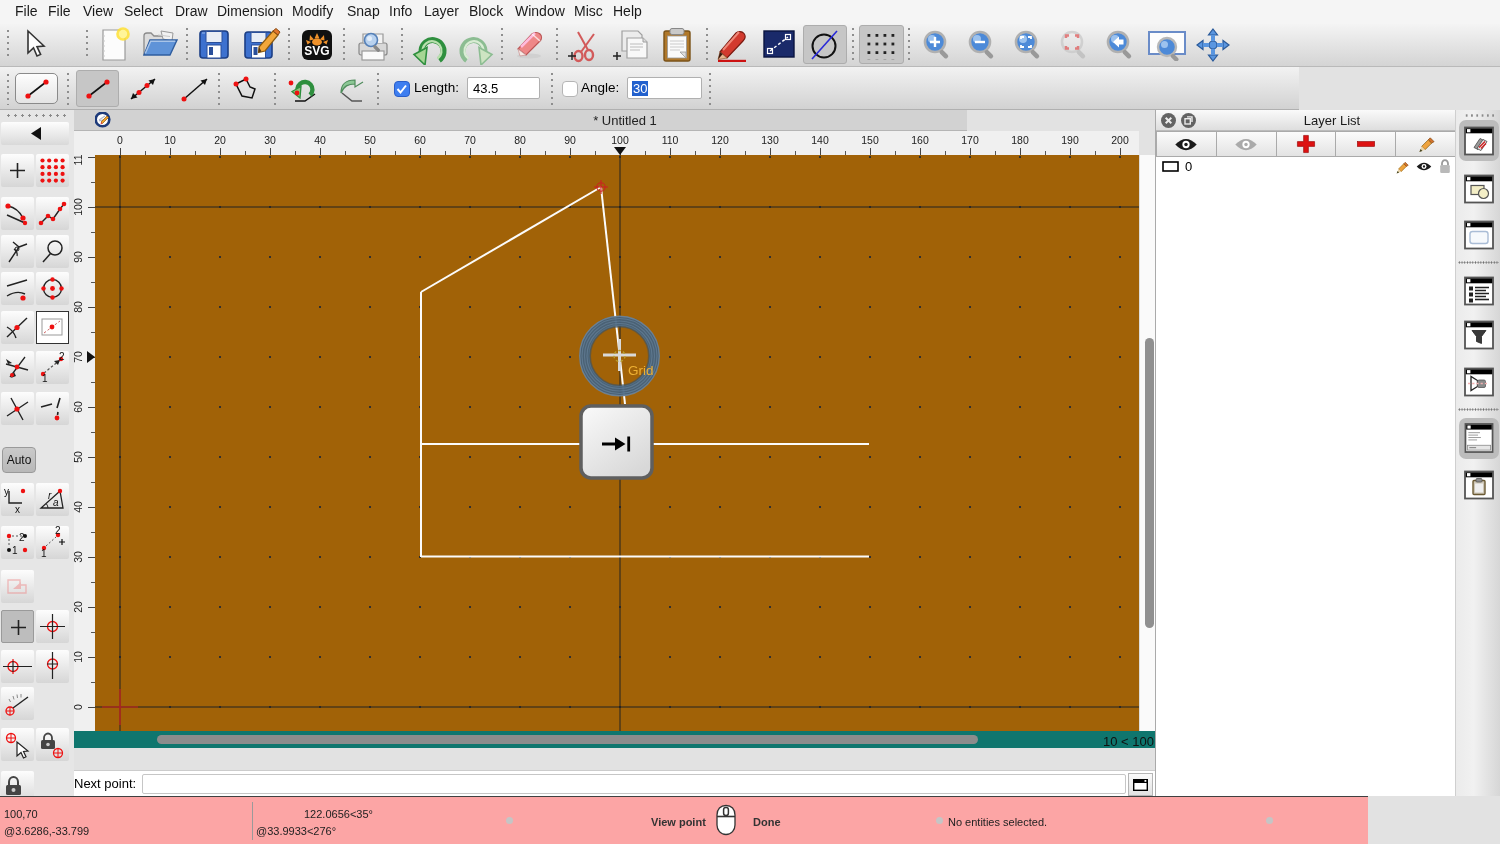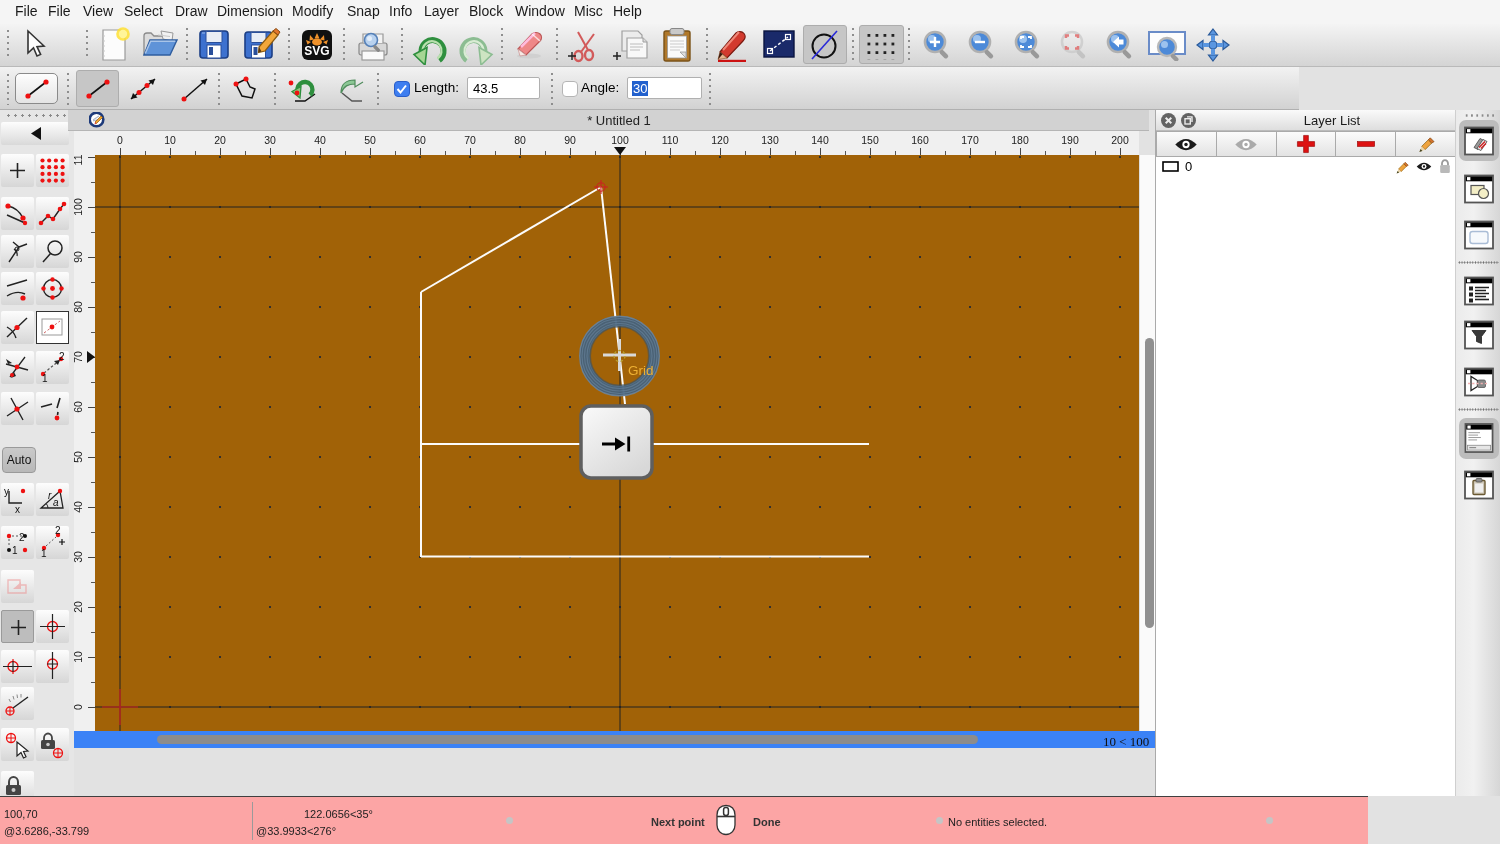--- a/index.html
+++ b/index.html
@@ -13,27 +13,27 @@
 #tb1 { left:0; top:24px; width:1500px; height:43px; background:linear-gradient(#f4f4f4,#d4d4d4); border-bottom:1px solid #b9b9b9; }
 #tb2 { left:0; top:67px; width:1299px; height:43px; background:linear-gradient(#f2f2f2,#d2d2d2); border-bottom:1px solid #b0b0b0; }
 .vdots { position:absolute; width:2.4px; background-image:radial-gradient(circle, #8e8e8e 1px, transparent 1.3px); background-size:2.4px 6px; background-repeat:repeat-y; }
 .hdots { position:absolute; height:2.5px; background-image:radial-gradient(circle, #6f6f6f 0.75px, transparent 1px); background-size:2.7px 2.5px; background-repeat:repeat-x; }
 .ticon { position:absolute; }
 .pressed { background:#c6c6c6; border:1px solid #adadad; border-radius:3px; }
 
 #leftbar { left:0; top:110px; width:74px; height:686px; background:#e6e6e6; overflow:hidden; }
 .sbtn { position:absolute; width:33px; height:33px; background:linear-gradient(#fdfdfd,#d6d6d6); border-radius:2px; }
 
-#doctitle { left:68px; top:110px; width:1081px; height:21px; background:#d2d2d2; border-bottom:1px solid #b5b5b5; }
+#doctitle { left:74px; top:110px; width:893px; height:21px; background:#d2d2d2; border-bottom:1px solid #b5b5b5; }
 #hruler { left:95px; top:131px; width:1044px; height:24px; background:#f0f0f0; }
 #vruler { left:74px; top:155px; width:21px; height:576px; background:#f0f0f0; }
 #rcorner { left:74px; top:131px; width:21px; height:24px; background:#f0f0f0; }
 #canvas { left:95px; top:155px; width:1044px; height:576px; background:#a16207; overflow:hidden; }
 #vscroll { left:1139px; top:155px; width:16px; height:576px; background:#fafafa; border-left:1px solid #ddd;}
-#hscrollrow { left:74px; top:731px; width:1081px; height:17px; background:#3b82f6;font-family:Liberation Serif, serif; }
+#hscrollrow { left:74px; top:731px; width:1081px; height:17px; background:#0f766e; }
 #cmdrow { left:74px; top:748px; width:1081px; height:22px; background:#fff; border-top:1px solid #aaa; }
 #nextrow { left:74px; top:770px; width:1081px; height:26px; background:#fff; border-top:1px solid #ccc; }
 
 #rpanel { overflow:hidden; left:1155px; top:110px; width:300px; height:686px; background:#fff; border-left:1px solid #aaa; }
 #dock { overflow:hidden; left:1455px; top:110px; width:45px; height:686px; background:linear-gradient(90deg,#ebebeb,#f1f1f1 40%,#d6d6d6); border-left:1px solid #cfcfcf; }
 
 #statusbar { left:0; top:796px; width:1368px; height:48px; background:#fca5a5; border-top:1px solid #404040; font-size:11px; color:#222; }
 .st { position:absolute; white-space:nowrap; }
 .llcell { flex:1; display:flex; align-items:center; justify-content:center; background:linear-gradient(#fbfbfb,#e3e3e3); border:1px solid #aaa; border-right:none; }
 .llcell:last-child { border-right:1px solid #aaa; }
@@ -950,20 +950,31 @@
       </defs>
     </svg>
   </div>
   <div id="vscroll" class="abs">
     <div style="position:absolute;left:5px;top:183px;width:9px;height:290px;background:#909090;border-radius:5px;"></div>
   </div>
   <div id="hscrollrow" class="abs">
     <div style="position:absolute;left:83px;top:4px;width:821px;height:9px;background:#8c8c8c;border-radius:5px;"></div>
     <span style="position:absolute;left:1029px;top:3px;font-size:13px;color:#111;">10 &lt; 100</span>
   </div>
+  <div id="nextrow" class="abs">
+    <span style="position:absolute;left:0px;top:5px;font-size:13px;color:#000;">Next point:</span>
+    <div style="position:absolute;left:68px;top:3px;width:984px;height:20px;background:#fff;border:1px solid #c6c6c6;border-radius:2px;"></div>
+    <div style="position:absolute;left:1054px;top:2px;width:25px;height:23px;background:linear-gradient(#fafafa,#e2e2e2);border:1px solid #b5b5b5;">
+      <svg style="position:absolute;left:4px;top:5px;" width="15" height="12" viewBox="0 0 15 12">
+        <rect x="0.7" y="0.7" width="13.6" height="10.6" fill="#fff" stroke="#000" stroke-width="1.4"></rect>
+        <rect x="0" y="0" width="15" height="4" fill="#000"></rect>
+        <rect x="11.5" y="1" width="1.8" height="1.8" fill="#fff"></rect>
+      </svg>
+    </div>
+  </div>
   <div id="rpanel" class="abs">
     <div style="position:absolute;left:0;top:0;width:300px;height:21px;background:linear-gradient(#fafafa,#dedede);border-bottom:1px solid #bbb;">
       <div style="position:absolute;left:5px;top:3px;width:15px;height:15px;border-radius:8px;background:#636363;color:#fff;">
         <svg width="15" height="15" viewBox="0 0 15 15">
             <path d="M4.7 4.7 L10.3 10.3 M10.3 4.7 L4.7 10.3" stroke="#ececec" stroke-width="2"></path>
           </svg>
       </div>
       <div style="position:absolute;left:25px;top:3px;width:15px;height:15px;border-radius:8px;background:#636363;">
         <svg width="15" height="15" viewBox="0 0 15 15">
             <rect x="4" y="5.7" width="5.3" height="5.3" fill="none" stroke="#ececec" stroke-width="1.4"></rect>
@@ -1105,21 +1116,21 @@
       <rect x="9" y="10" width="12" height="14" rx="1" fill="#cdc6b6" stroke="#6b5a33" stroke-width="1.4"></rect>
       <rect x="12" y="8" width="6" height="3.5" rx="1" fill="#8d8d8d" stroke="#555" stroke-width="0.8"></rect>
       <rect x="11" y="13" width="8" height="9" fill="#efefef"></rect>
     </svg>
   </div>
   <div id="statusbar" class="abs">
     <span class="st" style="left:4px;top:11px;">100,70</span>
     <span class="st" style="left:4px;top:28px;">@3.6286,-33.799</span>
     <span class="st" style="left:256px;top:11px;margin-left:48px;">122.0656&lt;35°</span>
     <span class="st" style="left:256px;top:28px;">@33.9933&lt;276°</span>
-    <span class="st" style="left:651px;top:19px;font-weight:bold;color:#333;">Next point</span>
+    <span class="st" style="left:651px;top:19px;font-weight:bold;color:#333;">View point</span>
     <svg class="st" style="left:715px;top:7px;" width="22" height="32" viewBox="0 0 22 32">
       <path d="M2 11 C2 5 5.5 1.5 11 1.5 C16.5 1.5 20 5 20 11 L20 21 C20 26 16.5 30.5 11 30.5 C5.5 30.5 2 26 2 21 Z" fill="#fff" stroke="#333" stroke-width="1.3"></path>
       <line x1="2" y1="12.5" x2="20" y2="12.5" stroke="#333" stroke-width="1.6"></line>
       <rect x="8.6" y="3.5" width="4.8" height="8" rx="2.2" fill="#fff" stroke="#333" stroke-width="1.5"></rect>
     </svg>
     <span class="st" style="left:753px;top:19px;font-weight:bold;color:#333;">Done</span>
     <span class="st" style="left:948px;top:19px;">No entities selected.</span>
     <span class="st" style="left:252px;top:5px;width:1px;height:38px;background:#9a9a9a;"></span>
     <span class="st" style="left:506px;top:20px;width:7px;height:7px;border-radius:4px;background:#c5c5c5;"></span>
     <span class="st" style="left:936px;top:20px;width:7px;height:7px;border-radius:4px;background:#c5c5c5;"></span>

